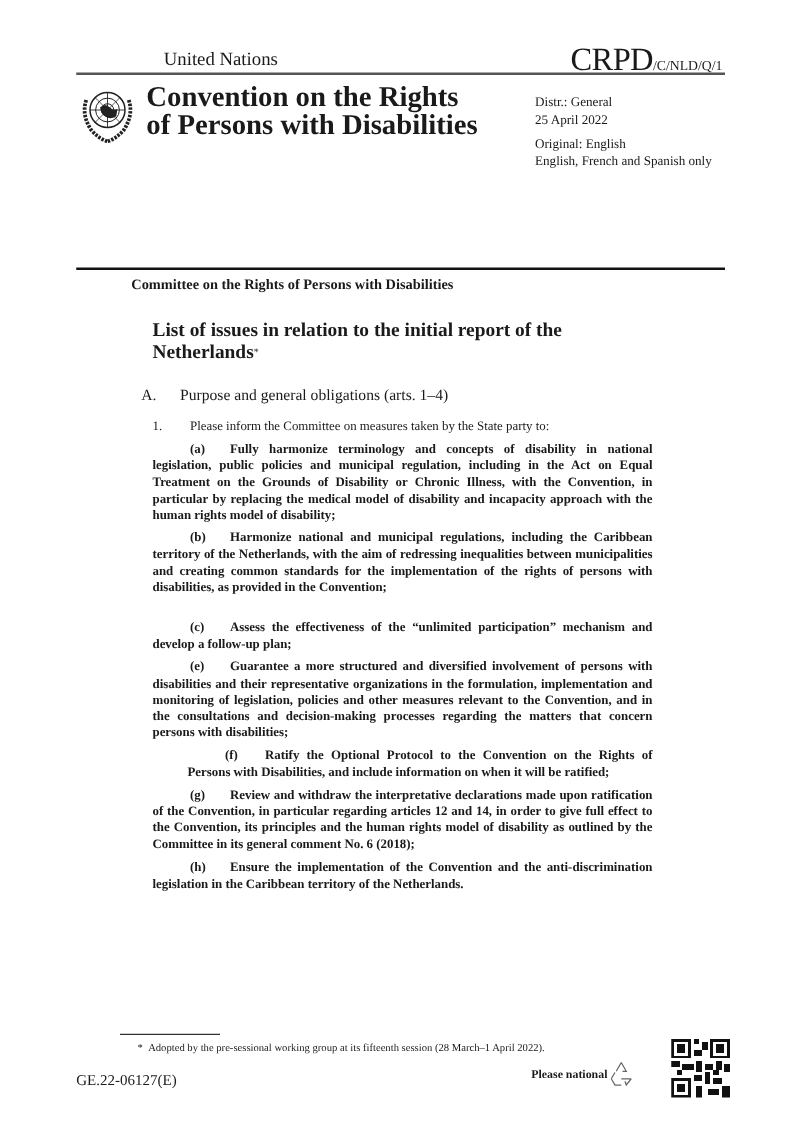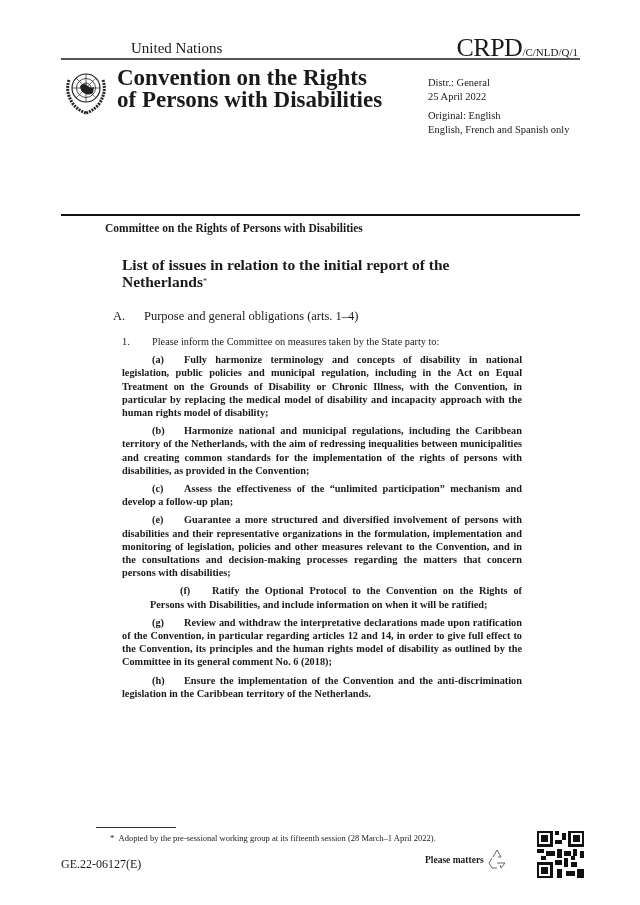--- a/index.html
+++ b/index.html
@@ -72,33 +72,33 @@
 <div class="abs loi">
   <div>List of issues in relation to the initial report of the</div>
   <div><span>Netherlands</span><sup>*</sup></div>
 </div>
 
 <div class="abs secA"><span class="letter">A.</span><span>Purpose and general obligations (arts. 1–4)</span></div>
 
 <div class="abs body para1">
   <p style="margin:0 0 5px 0;"><span class="num">1.</span><span>Please inform the Committee on measures taken by the State party to:</span></p>
   <p class="sub" style="margin-bottom:5px;"><span class="lbl">(a)</span><span>Fully harmonize terminology and concepts of disability in national legislation, public policies and municipal regulation, including in the Act on Equal Treatment on the Grounds of Disability or Chronic Illness, with the Convention, in particular by replacing the medical model of disability and incapacity approach with the human rights model of disability;</span></p>
-  <p class="sub" style="margin-bottom:5px;"><span class="lbl">(b)</span><span>Harmonize national and municipal regulations, including the Caribbean territory of the Netherlands, with the aim of redressing inequalities between municipalities and creating common standards for the implementation of the rights of persons with disabilities, as provided in the Convention;</span></p>
+  <p class="sub" style="margin-bottom:19px;"><span class="lbl">(b)</span><span>Harmonize national and municipal regulations, including the Caribbean territory of the Netherlands, with the aim of redressing inequalities between municipalities and creating common standards for the implementation of the rights of persons with disabilities, as provided in the Convention;</span></p>
   <p class="sub" style="margin-bottom:5px;"><span class="lbl">(c)</span><span>Assess the effectiveness of the “unlimited participation” mechanism and develop a follow-up plan;</span></p>
   <p class="sub" style="margin-bottom:5px;"><span class="lbl">(e)</span><span>Guarantee a more structured and diversified involvement of persons with disabilities and their representative organizations in the formulation, implementation and monitoring of legislation, policies and other measures relevant to the Convention, and in the consultations and decision-making processes regarding the matters that concern persons with disabilities;</span></p>
   <p class="sub" style="margin-bottom:5px;margin-left:28px;"><span class="lbl">(f)</span><span>Ratify the Optional Protocol to the Convention on the Rights of Persons with Disabilities, and include information on when it will be ratified;</span></p>
   <p class="sub" style="margin-bottom:5px;"><span class="lbl">(g)</span><span>Review and withdraw the interpretative declarations made upon ratification of the Convention, in particular regarding articles 12 and 14, in order to give full effect to the Convention, its principles and the human rights model of disability as outlined by the Committee in its general comment No. 6 (2018);</span></p>
   <p class="sub" style="margin-bottom:5px;"><span class="lbl">(h)</span><span>Ensure the implementation of the Convention and the anti-discrimination legislation in the Caribbean territory of the Netherlands.</span></p>
 </div>
 
 <div class="abs fn-rule"></div>
 <div class="abs fn"><span>*</span>&nbsp;&nbsp;<span>Adopted by the pre-sessional working group at its fifteenth session (28 March–1 April 2022).</span></div>
 
 <div class="abs ge">GE.22-06127(E)</div>
-<div class="abs recycle">Please matters</div>
+<div class="abs recycle">Please national</div>
 <svg class="abs recycle-icon" viewBox="0 0 22 22">
   <path d="M11 2 l4 7 h-3 M11 2 l-4 7" fill="none" stroke="#666" stroke-width="1"></path>
   <path d="M19 15 l-4 5 l-1 -3 M19 15 h-8" fill="none" stroke="#666" stroke-width="1"></path>
   <path d="M3 15 l3 5 h5 M3 15 l3 -5" fill="none" stroke="#666" stroke-width="1"></path>
 </svg>
 
 <svg class="abs qr" viewBox="0 0 21 21" shape-rendering="crispEdges">
   <rect x="0" y="0" width="21" height="21" fill="#fff"></rect>
   <rect x="0" y="0" width="7" height="7" fill="#111"></rect>
     <rect x="1" y="1" width="5" height="5" fill="#fff"></rect>

